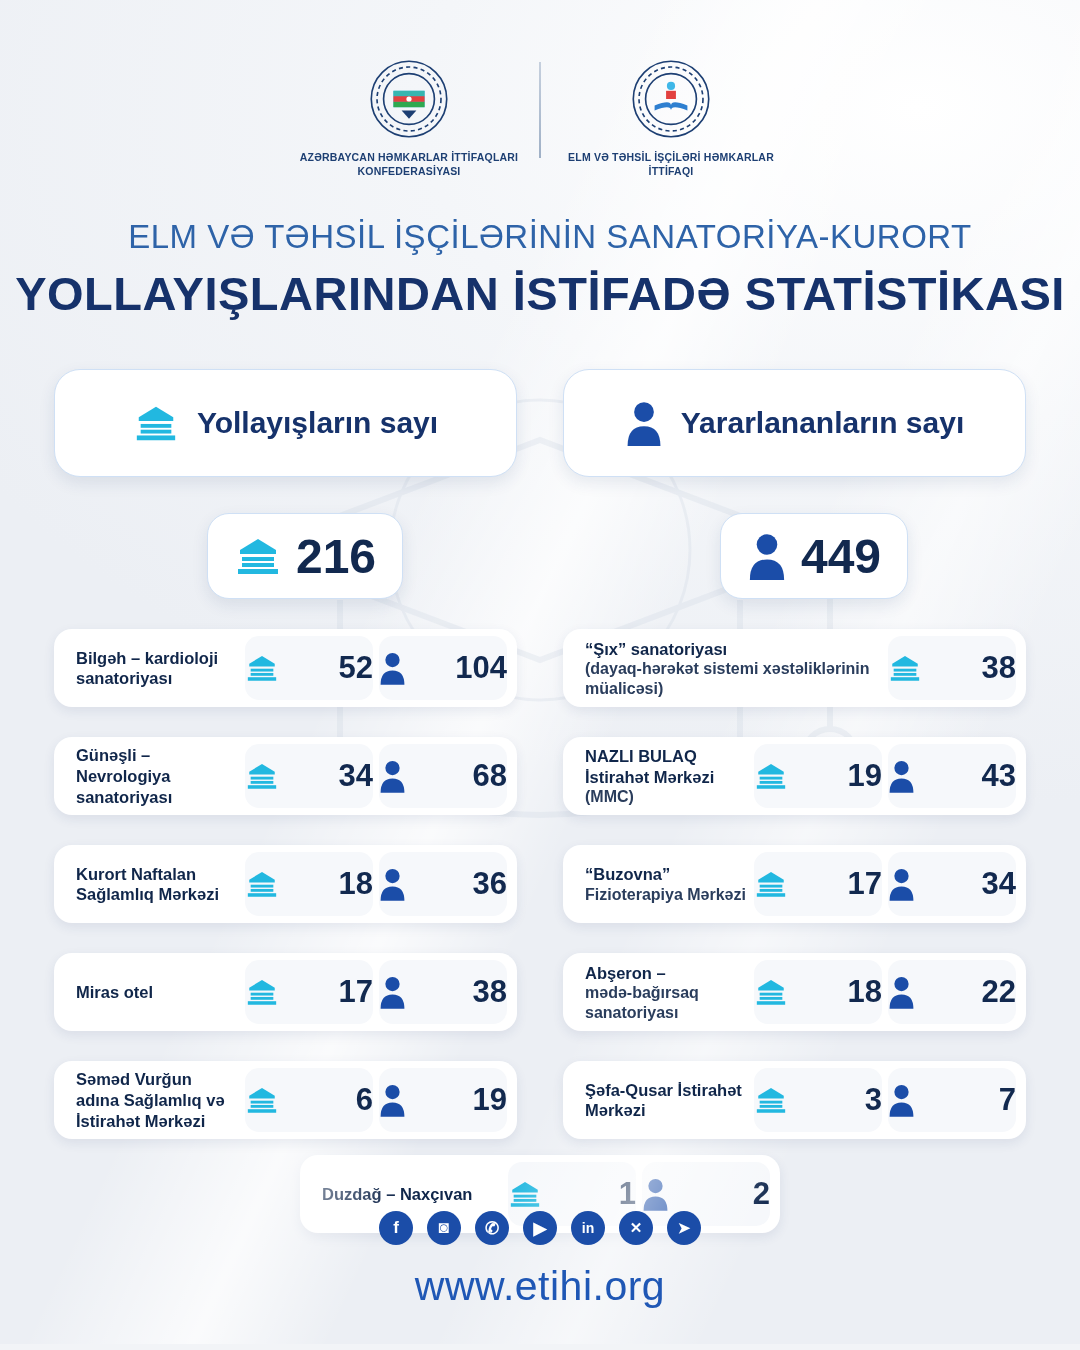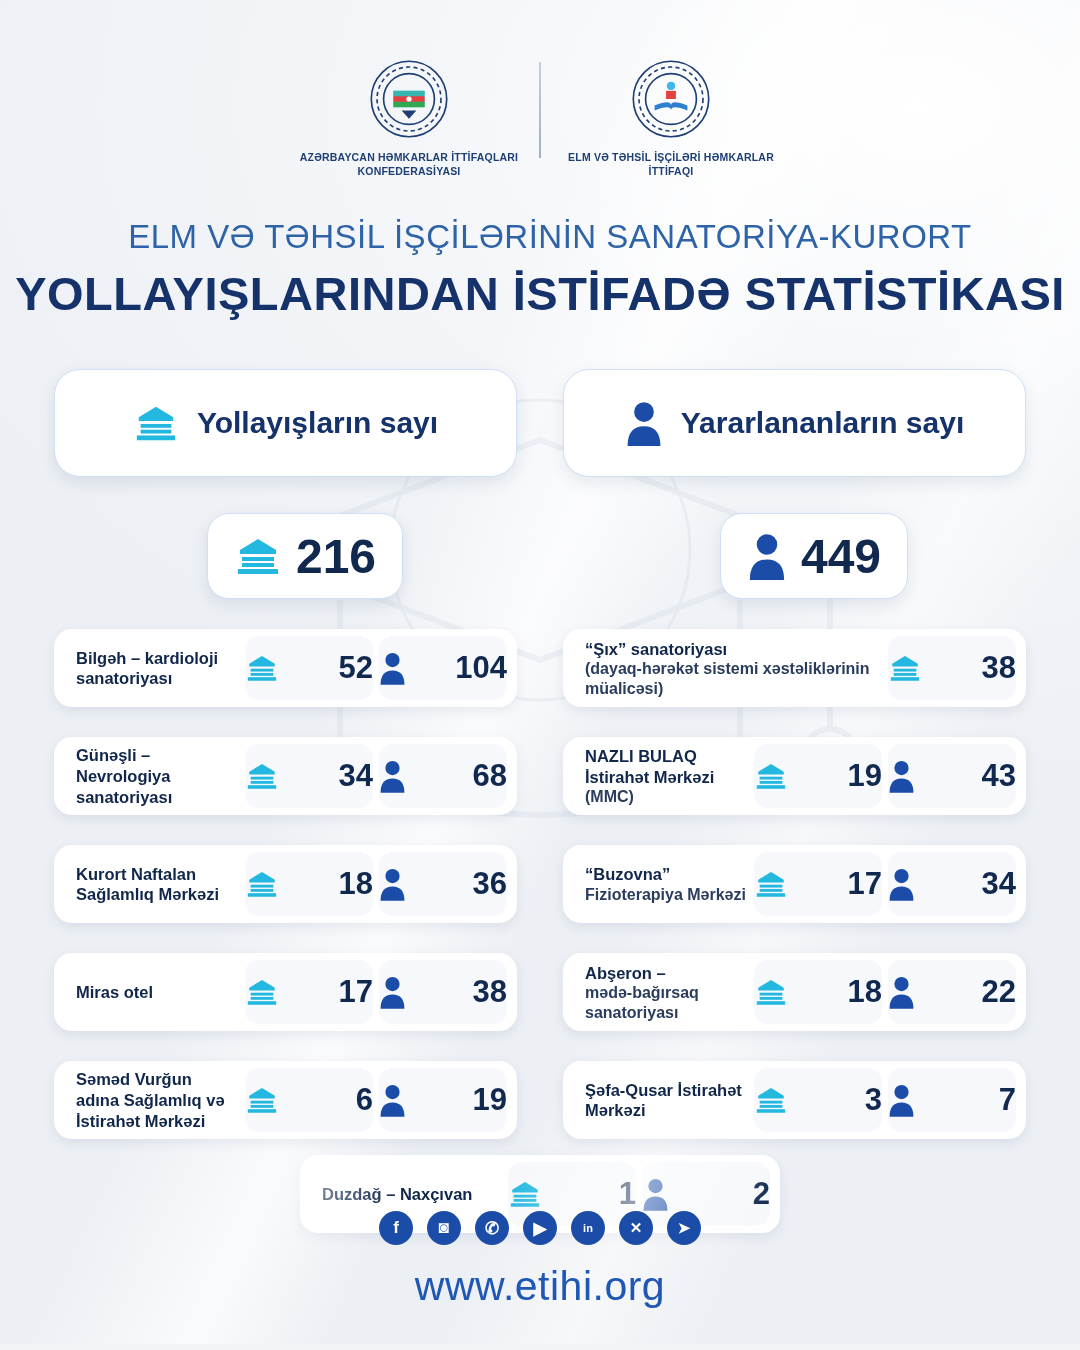--- a/index.html
+++ b/index.html
@@ -605,21 +605,21 @@
       <a class="soc">
           <span>◙</span>
         </a>
       <a class="soc">
           <span>✆</span>
         </a>
       <a class="soc">
           <span>▶</span>
         </a>
       <a class="soc">
-          <span style="font-size:11px">in</span>
+          <span style="font-size:14px">in</span>
         </a>
       <a class="soc">
           <span style="font-size:15px">✕</span>
         </a>
       <a class="soc">
           <span style="font-size:15px">➤</span>
         </a>
     </div>
     <div class="site">www.etihi.org</div>
   </div>

